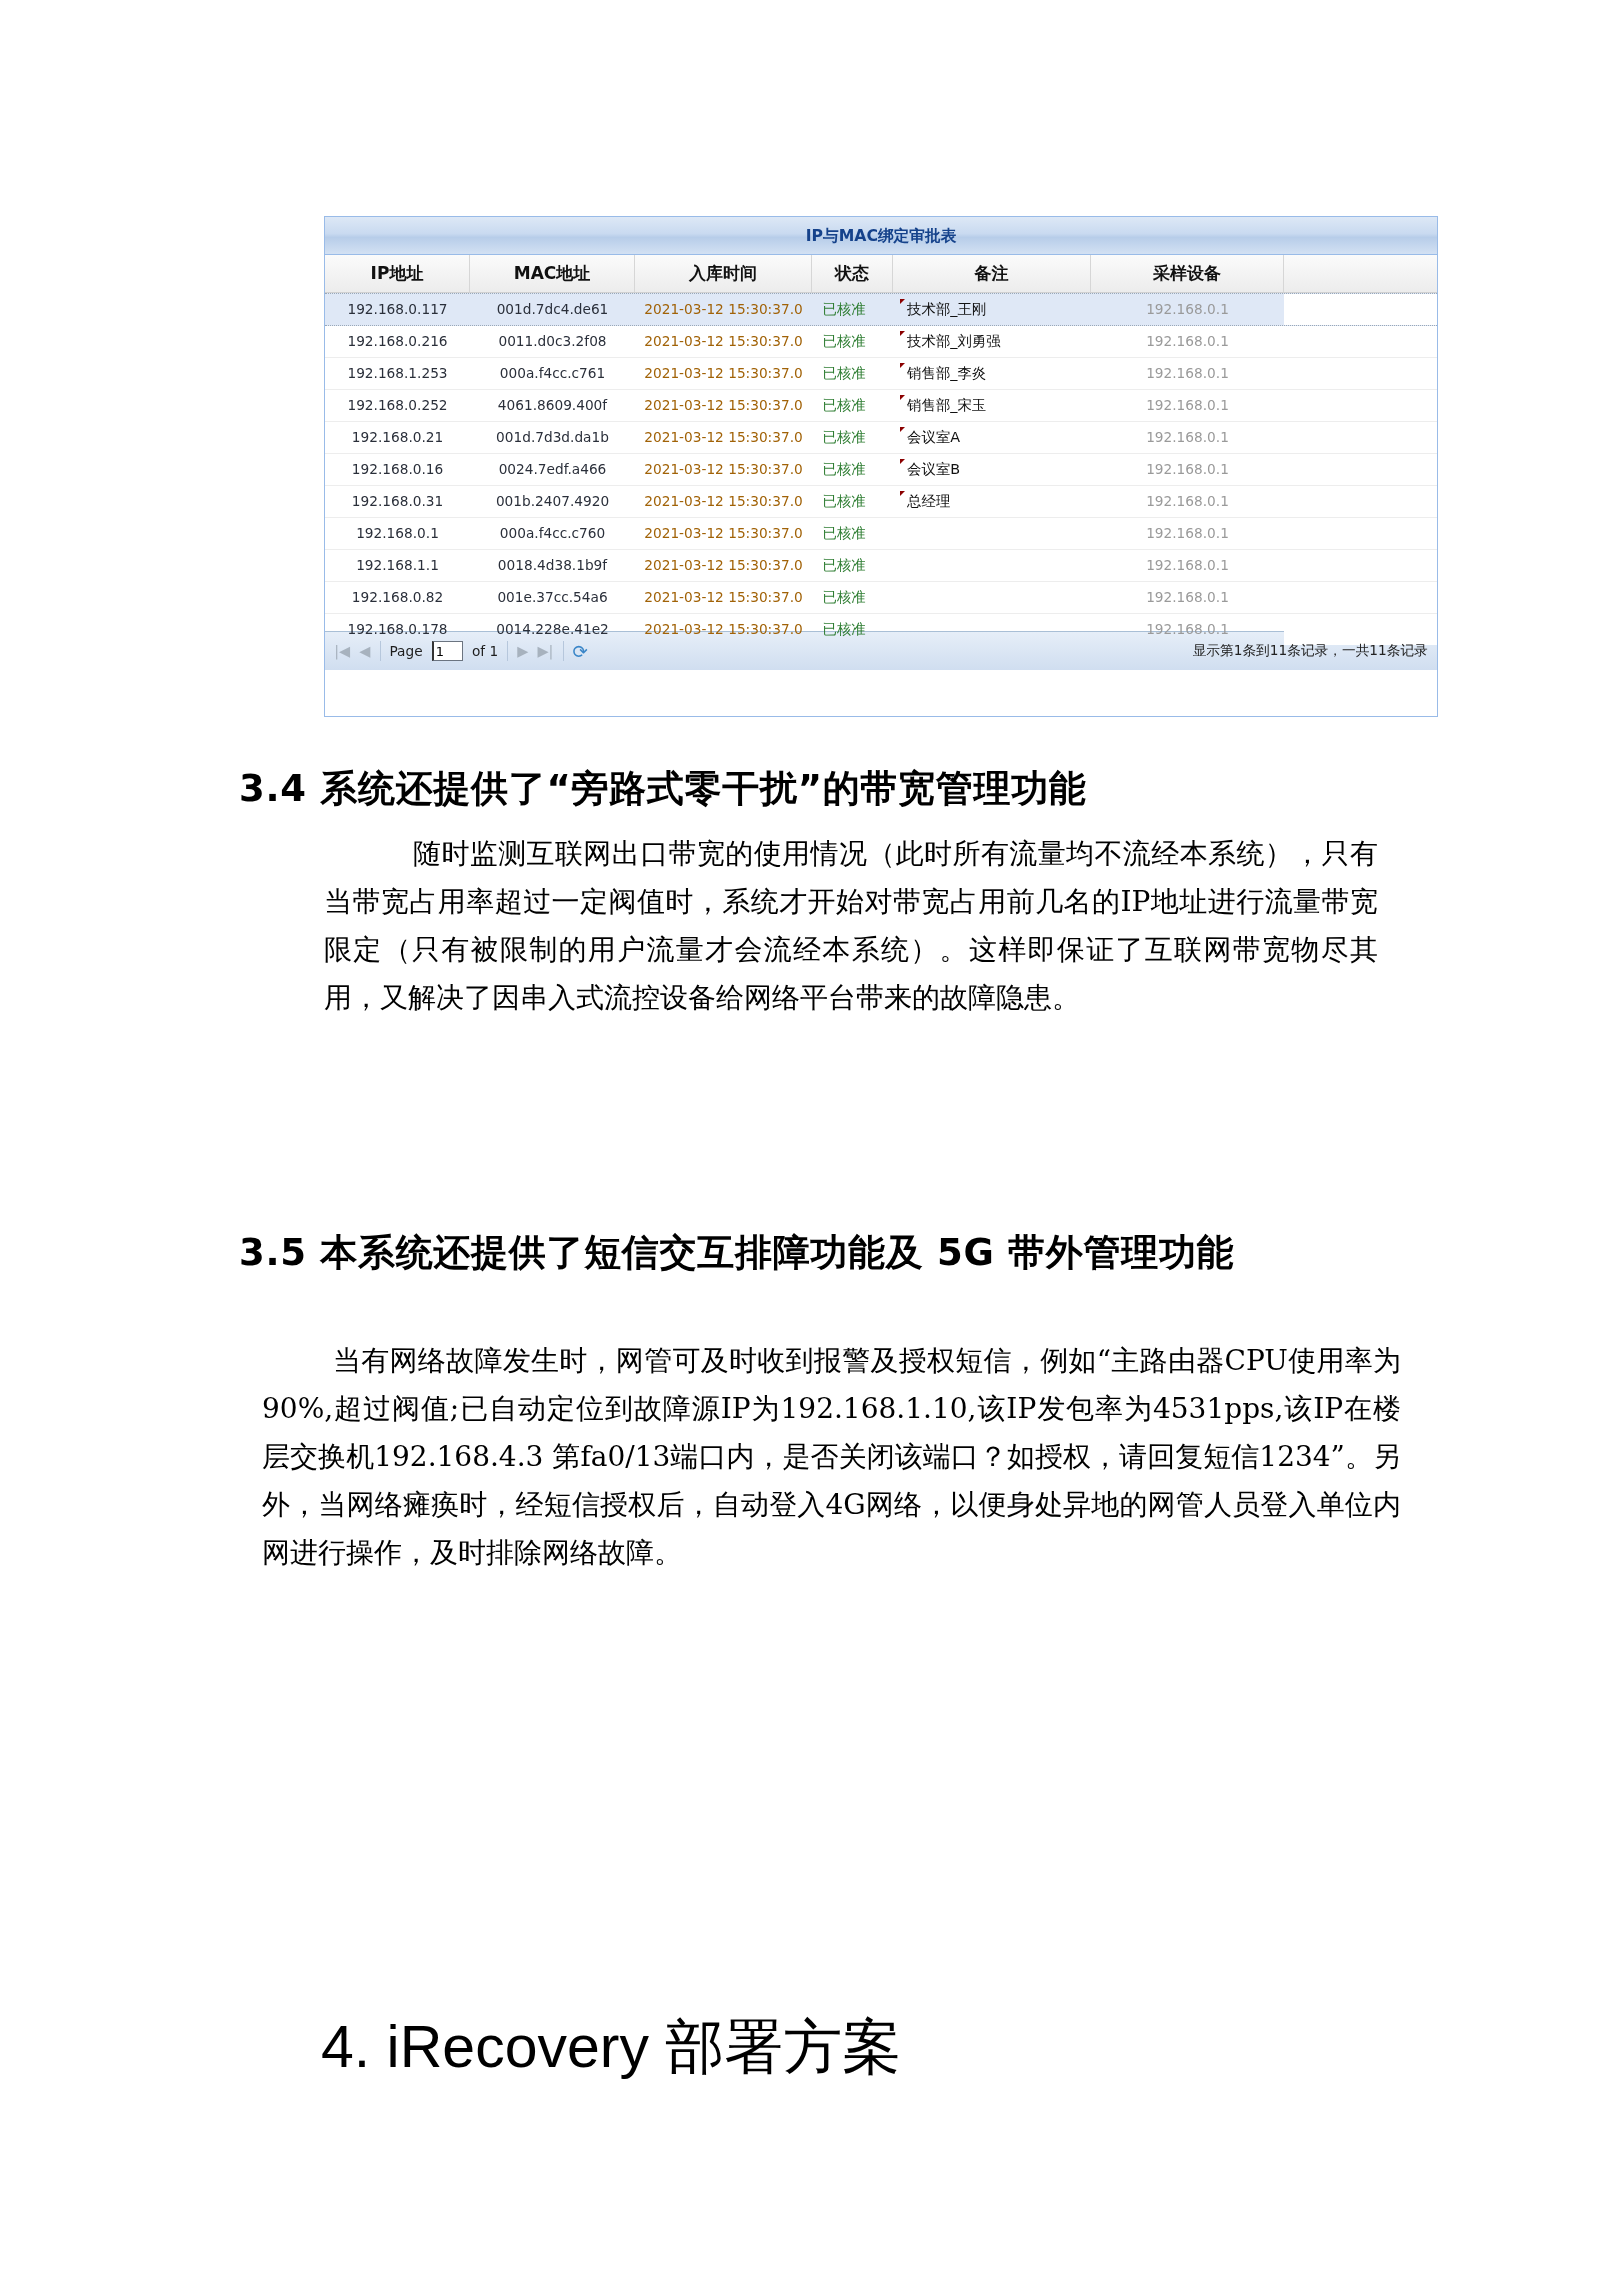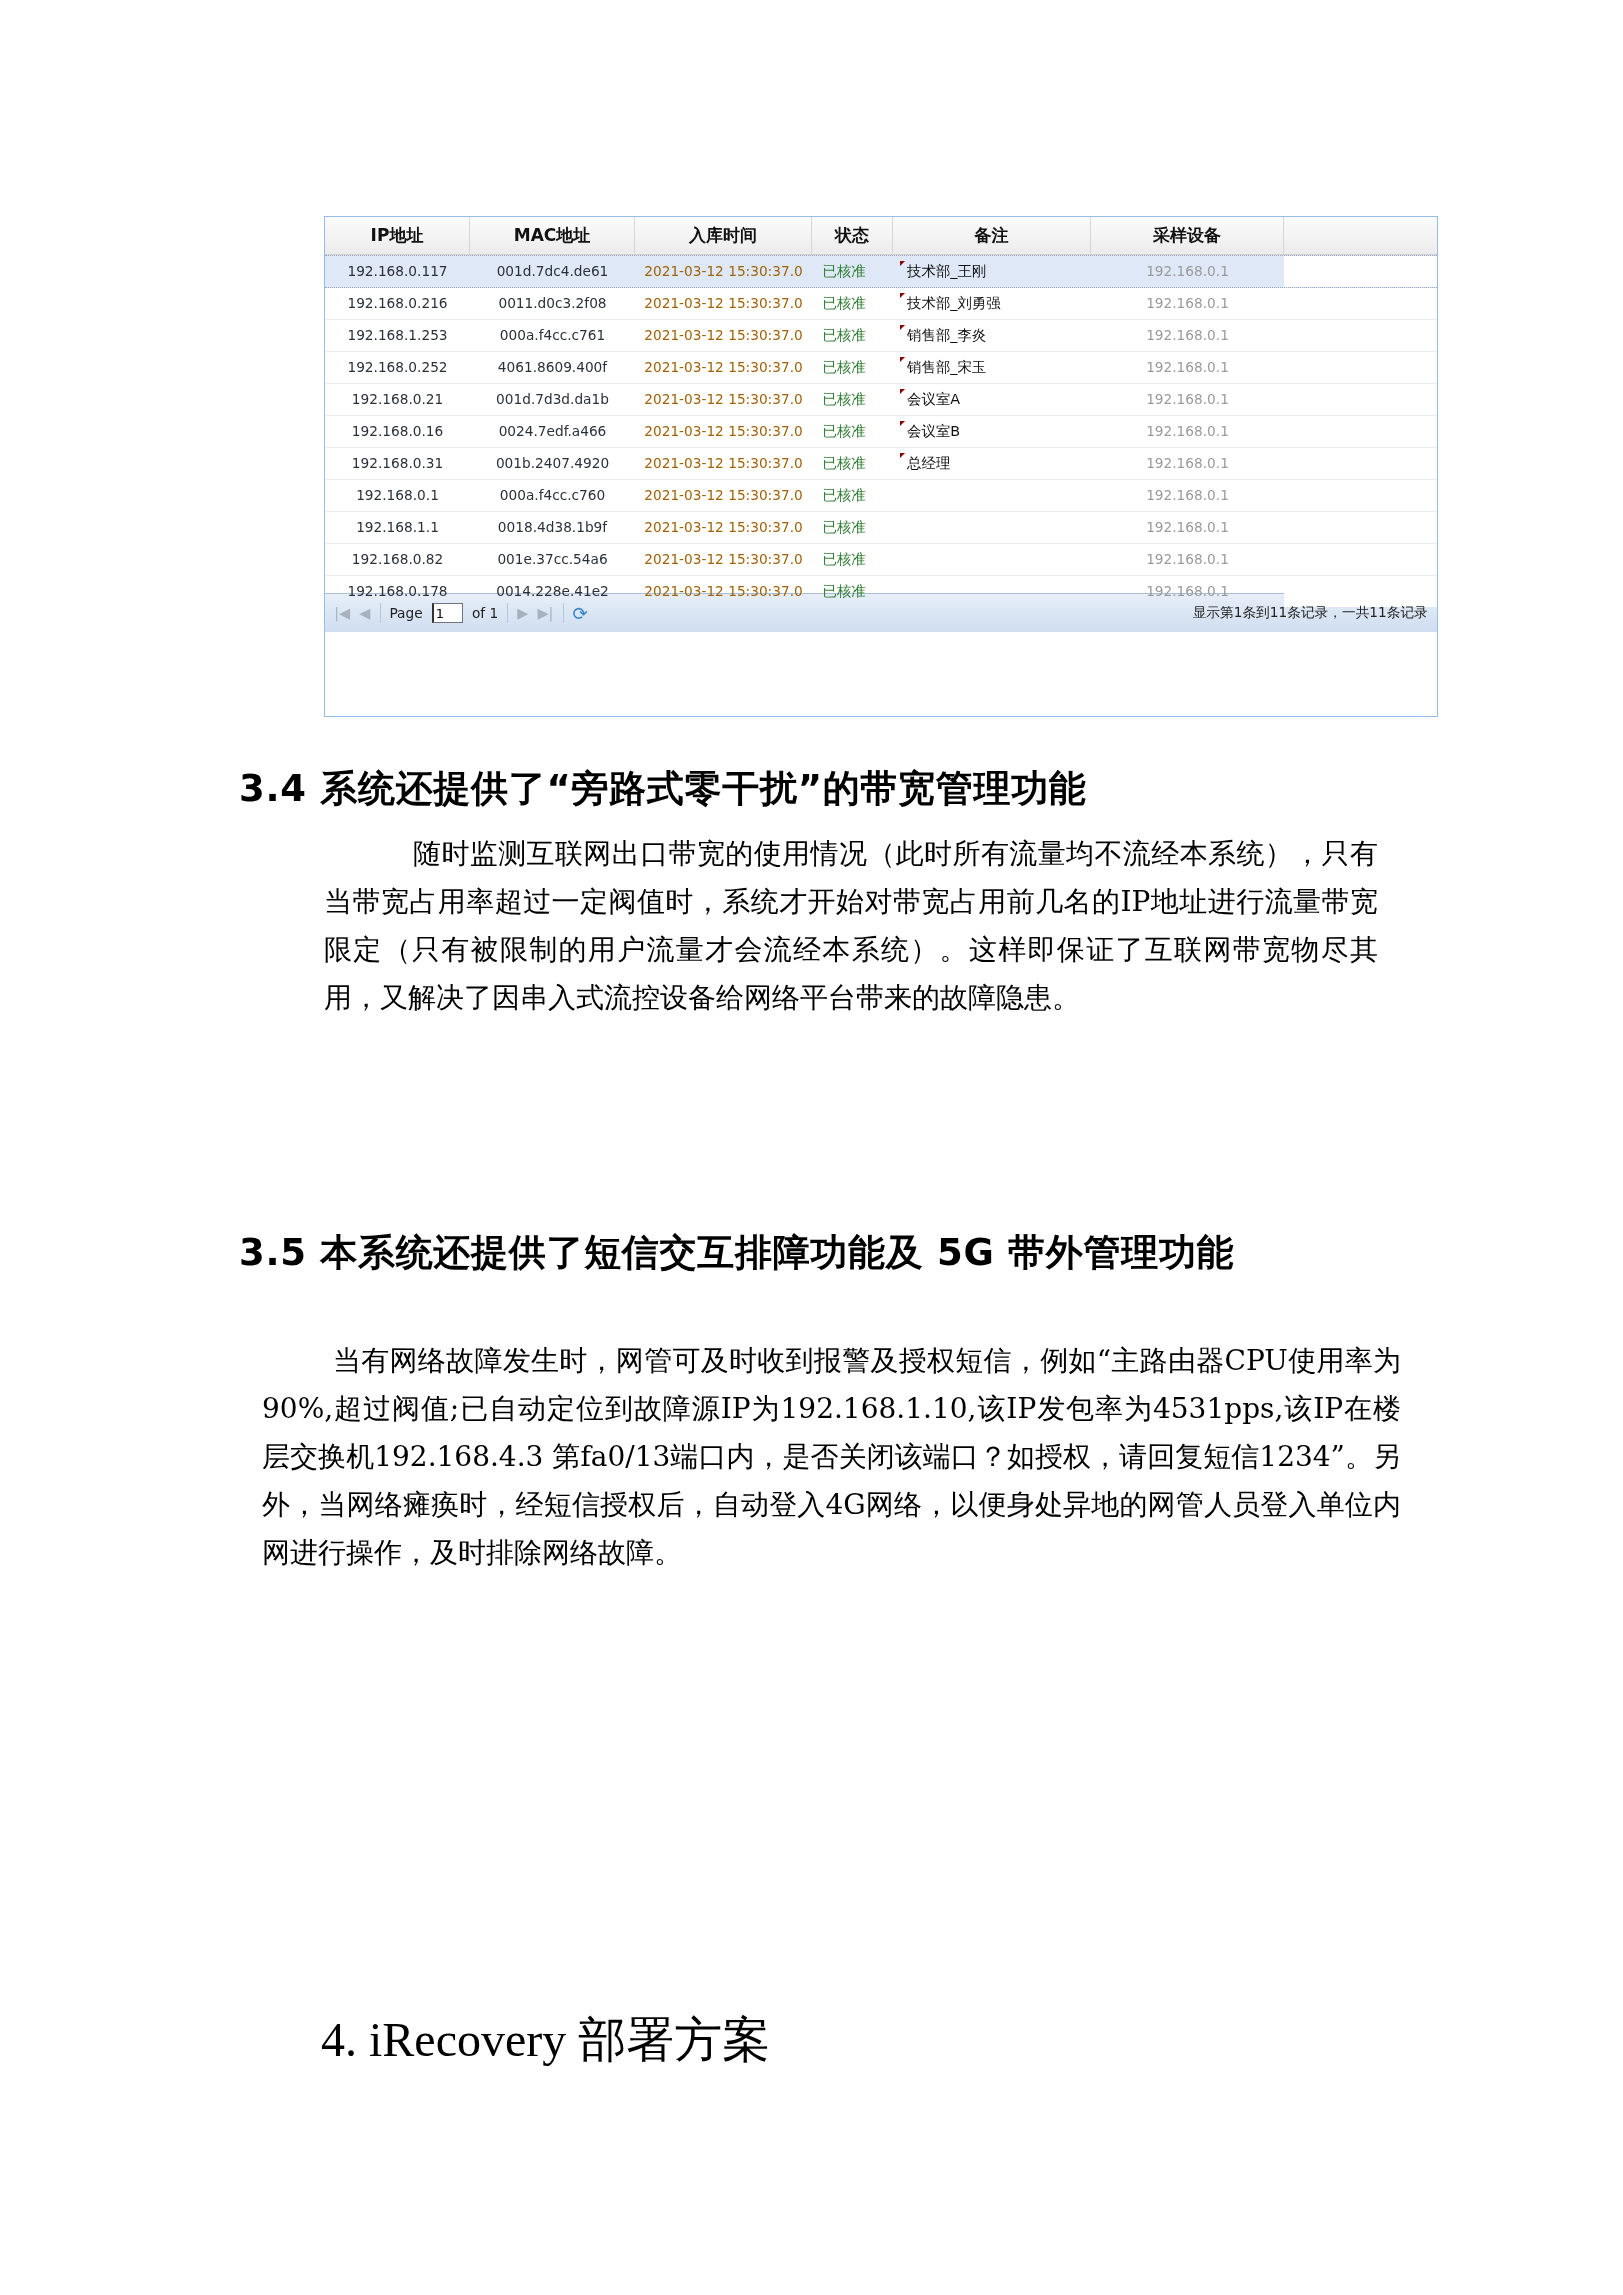--- a/index.html
+++ b/index.html
@@ -93,28 +93,29 @@
     font-family: "DejaVu Sans", "Liberation Sans", sans-serif; letter-spacing: 0.7px;
     white-space: nowrap;
   }
   .para {
     position: absolute; font-size: 28px; line-height: 48px;
     font-family: "DejaVu Serif", "Liberation Serif", serif; text-align: justify;
   }
   .p34 { left: 324px; top: 830px; width: 1054px; text-indent: 89px; }
   .p35 { left: 239px; top: 1337px; width: 1139px; text-indent: 71px; margin-left: 23px; }
   .h1 {
-    position: absolute; left: 321px; top: 2008px; font-size: 48px;
-    font-family: Liberation Serif, serif; white-space: nowrap;
+    position: absolute; left: 321px; top: 2008px; font-size: 59px;
+    font-family: Liberation Sans, sans-serif; white-space: nowrap;
   }
 </style>
 </head>
 <body>
 
 <div class="grid">
+  <div class="grid-title">IP与MAC绑定审批表</div>
 
 
   <div class="grid-header">
     <div class="hcell c-ip">IP地址</div>
     <div class="hcell c-mac">MAC地址</div>
     <div class="hcell c-time">入库时间</div>
     <div class="hcell c-status">状态</div>
     <div class="hcell c-note">备注</div>
     <div class="hcell c-dev">采样设备</div>
     <div class="hcell c-rest"></div>

